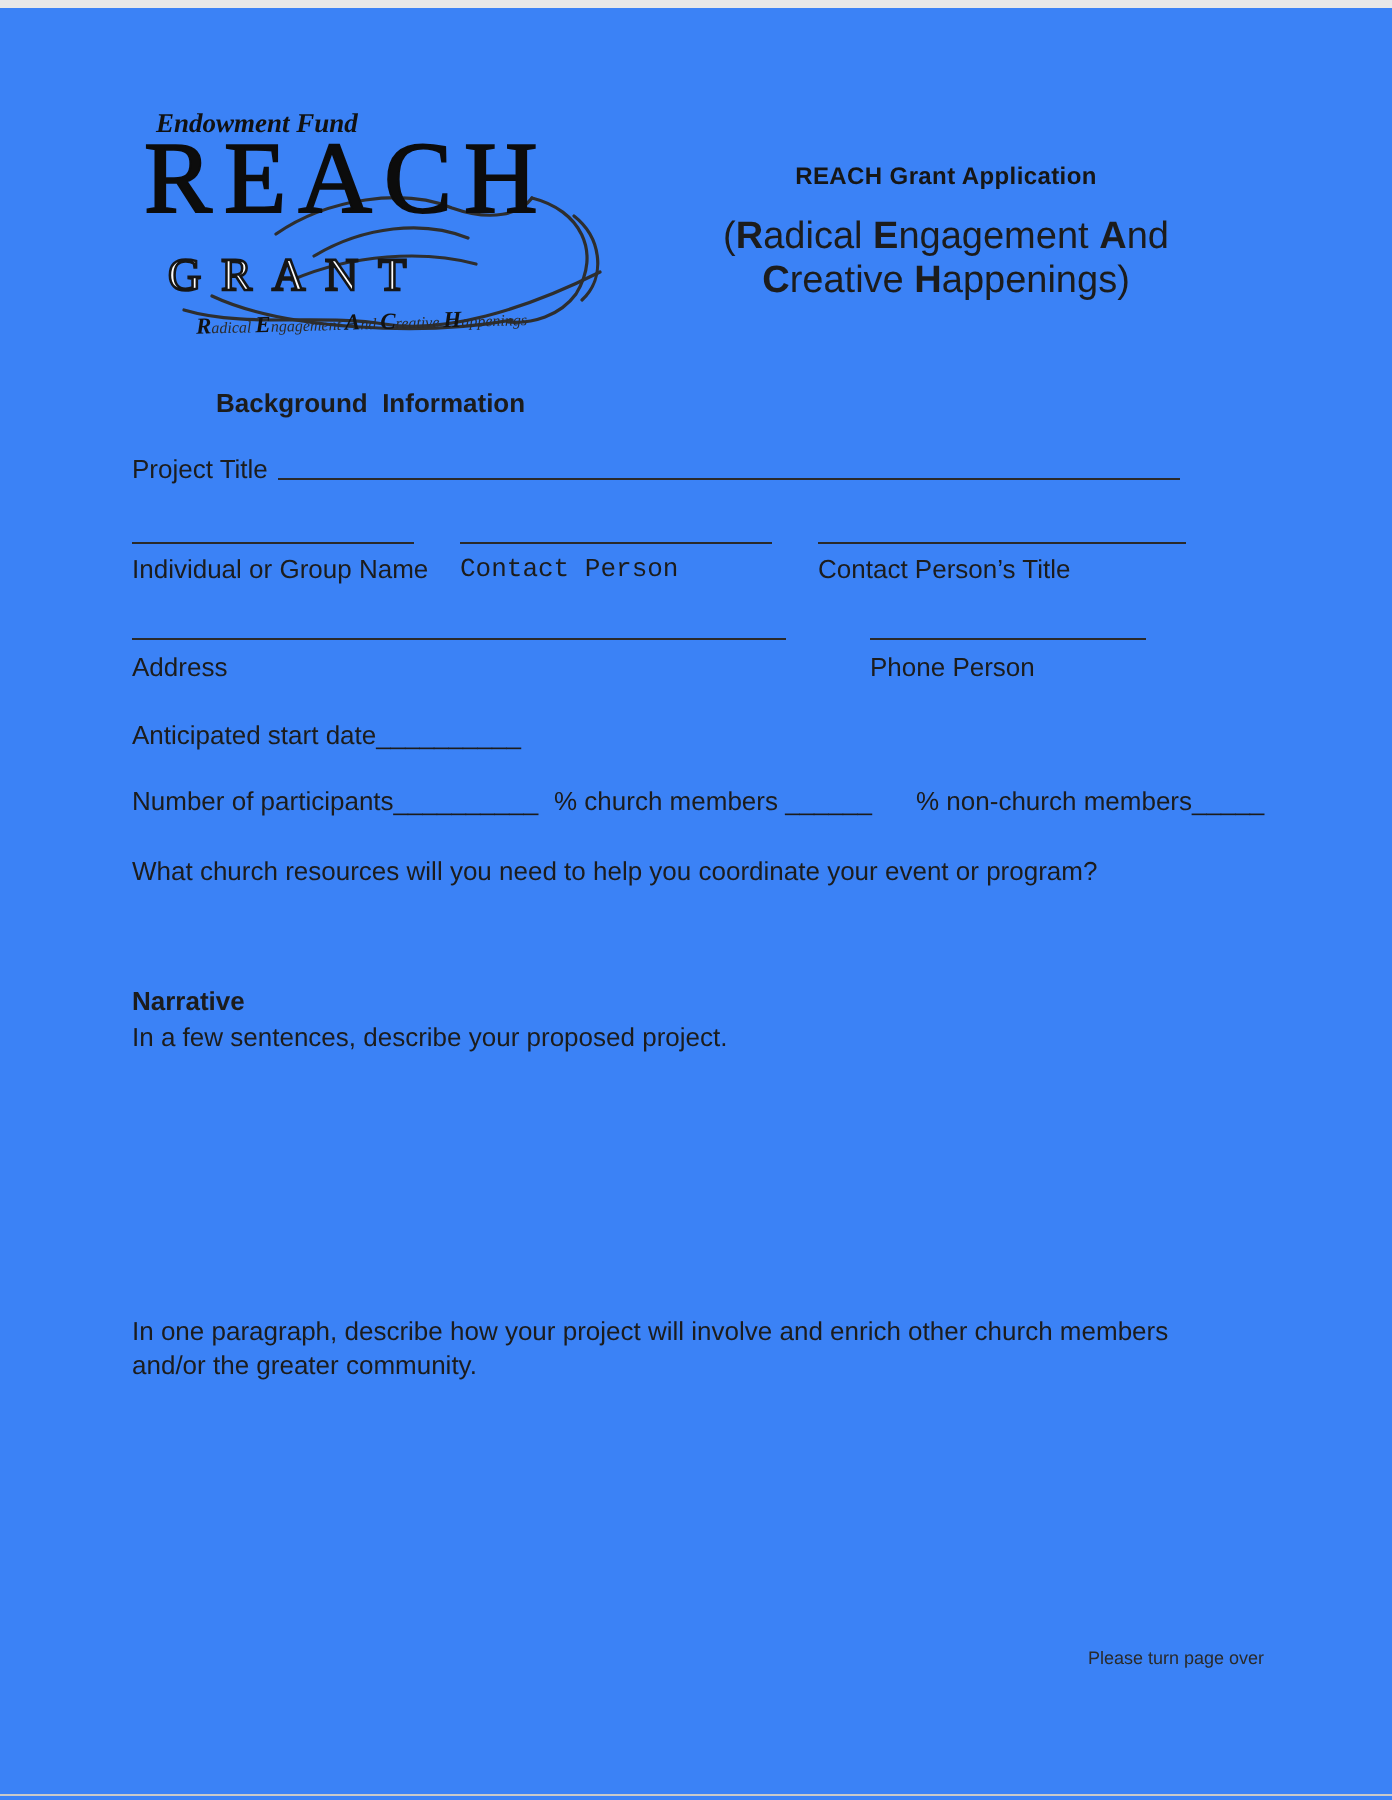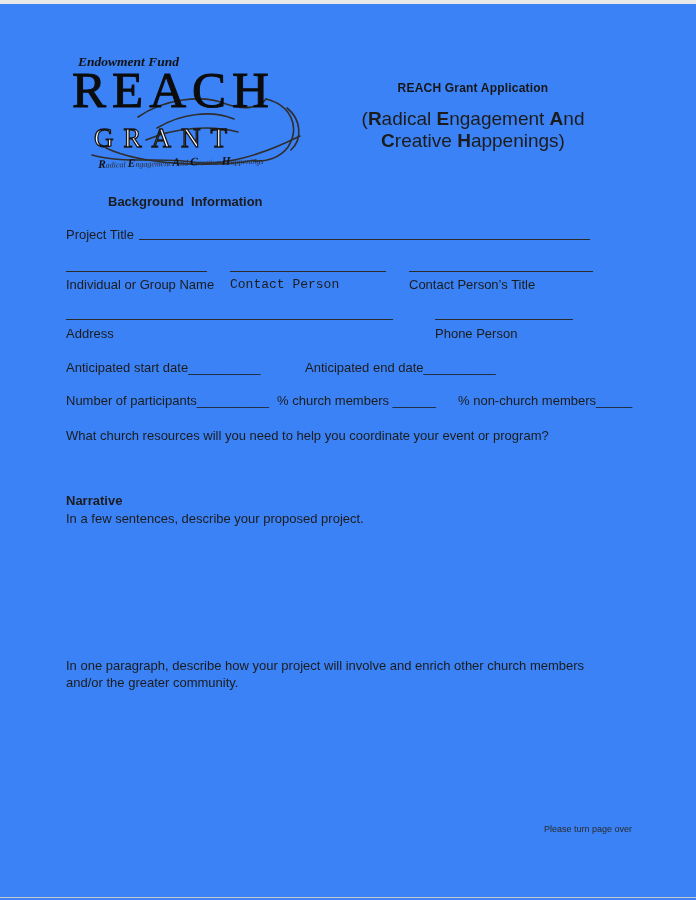--- a/index.html
+++ b/index.html
@@ -21,22 +21,22 @@
   .seg-b { font-weight:700; }
 
   
   .logo { position:absolute; left:60px; top:45px; width:270px; height:135px; }
   .logo-endowment { position:absolute; left:18px; top:5px; font-family:"Liberation Serif", serif;
                     font-style:italic; font-weight:700; font-size:13.5px; color:#111; }
   .logo-reach { position:absolute; left:12px; top:14px; font-family:"Liberation Serif", serif;
                 font-size:51px; line-height:54px; letter-spacing:6px; color:#0c0c0c;
                 -webkit-text-stroke:1px #0c0c0c; }
   .logo-hand { position:absolute; left:0; top:0; }
-  .logo-grant { position:absolute; left:34px; top:74px; font-family:"Liberation Serif", serif;
-                font-size:27px; line-height:30px; letter-spacing:10px; color:#ffffff;
+  .logo-grant { position:absolute; left:24px; top:74px; font-family:"Liberation Serif", serif;
+                font-size:23px; line-height:30px; letter-spacing:10px; color:#ffffff;
                 -webkit-text-stroke:1.3px #161616; }
   .logo-tagline { position:absolute; left:38px; top:106px; width:220px;
                   font-family:"Liberation Serif", serif; font-style:italic;
                   font-size:8px; color:#2b2b2b; transform:rotate(-1.5deg); }
   .logo-tagline .seg-b { font-size:11.5px; font-weight:700; color:#111; }
 
   
   .blank { position:absolute; border-top:1.4px solid #2a2a2a; height:0; }
 
   
@@ -85,21 +85,20 @@
   <div class="t" style="left:66px;  top:272px;">Individual or Group Name</div>
   <div class="t" style="left:230px; top:272px;font-family:Liberation Mono, monospace;">Contact Person</div>
   <div class="t" style="left:409px; top:272px;">Contact Person’s Title</div>
 
   <div class="blank" style="left:66px;  top:315px; width:327px;"></div>
   <div class="blank" style="left:435px; top:315px; width:138px;"></div>
   <div class="t" style="left:66px;  top:321px;">Address</div>
   <div class="t" style="left:435px; top:321px;">Phone Person</div>
 
   <div class="t" style="left:66px;  top:355px;">Anticipated start date__________</div>
-  <div class="t" style="left:305px; top:355px;">Anticipated end date__________</div>
 
   <div class="t" style="left:66px;  top:388px;">Number of participants__________</div>
   <div class="t" style="left:277px; top:388px;">% church members ______</div>
   <div class="t" style="left:458px; top:388px;">% non-church members_____</div>
 
   <div class="t" style="left:66px; top:423px;">What church resources will you need to help you coordinate your event or program?</div>
 
   <div class="t bold" style="left:66px; top:488px;">Narrative</div>
   <div class="t" style="left:66px; top:506px;">In a few sentences, describe your proposed project.</div>
 

